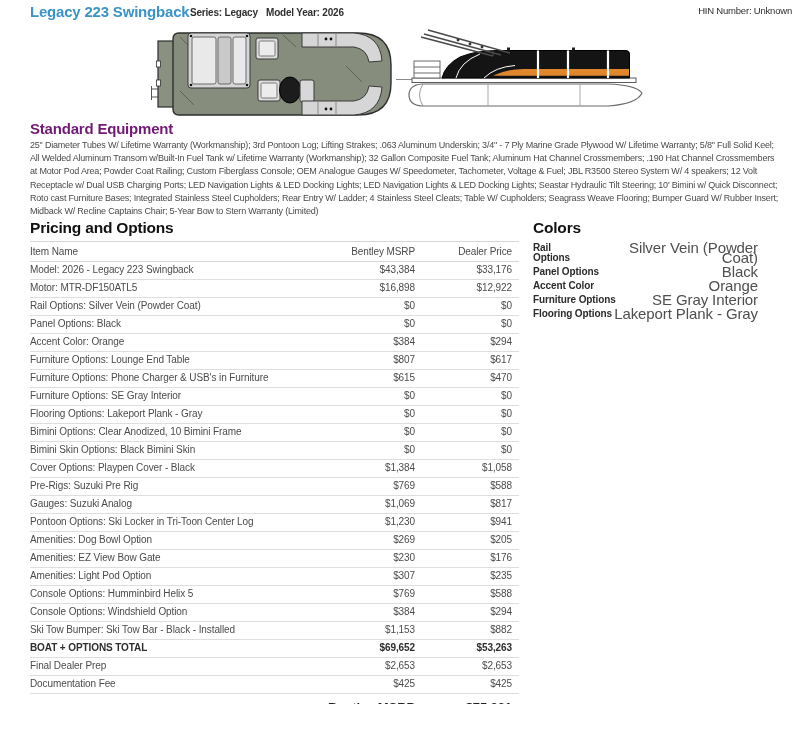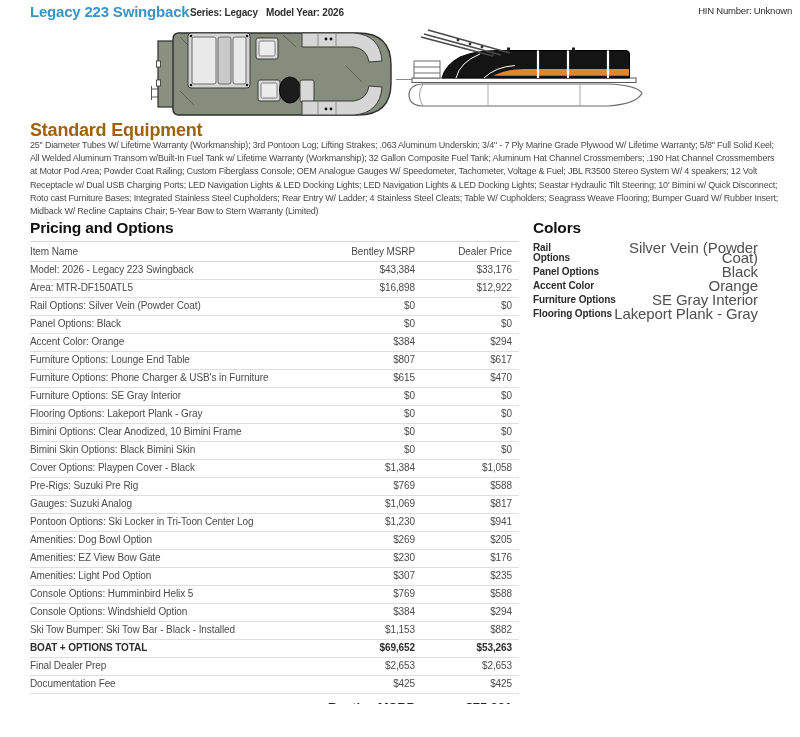--- a/index.html
+++ b/index.html
@@ -10,21 +10,21 @@
   
   .title { position:absolute; left:30px; top:3px; font-size:15px; font-weight:bold; color:#3b93c6; letter-spacing:-0.2px; }
   .meta  { position:absolute; top:7px; font-size:10px; font-weight:bold; color:#2f2f2f; letter-spacing:-0.2px; }
   .series { left:190px; }
   .myear  { left:266px; }
   .hin { position:absolute; right:8px; top:5px; font-size:9.5px; color:#2f2f2f; letter-spacing:-0.2px; }
   
   .topview  { position:absolute; left:150px; top:28px; width:245px; height:92px; }
   .sideview { position:absolute; left:396px; top:26px; width:258px; height:92px; }
   
-  .se-head { position:absolute; left:30px; top:120px; font-size:18px; font-weight:bold; color:#a16207; letter-spacing:-0.2px; }
+  .se-head { position:absolute; left:30px; top:120px; font-size:15px; font-weight:bold; color:#701a75; letter-spacing:-0.2px; }
   .se-text { position:absolute; left:30px; top:139px; width:752px; font-size:9px; line-height:13.2px;
              letter-spacing:-0.2px; color:#4a4a4a; max-height:80px; overflow:hidden; }
   
   .po-head { position:absolute; left:30px; top:219px; font-size:15.5px; font-weight:bold; color:#111; letter-spacing:-0.2px; }
   .table-wrap { position:absolute; left:30px; top:241px; width:489px; }
   table { width:100%; border-collapse:collapse; table-layout:fixed; }
   col.c-item  { width:auto; }
   col.c-msrp  { width:92px; }
   col.c-deal  { width:104px; }
   th { font-size:10px; font-weight:normal; color:#4a4a4a; text-align:left;
@@ -180,21 +180,21 @@
           <th class="num">Dealer Price</th>
         </tr>
       </thead>
       <tbody>
           <tr>
     <td>Model: 2026 - Legacy 223 Swingback</td>
     <td class="num">$43,384</td>
     <td class="num">$33,176</td>
   </tr>
           <tr>
-    <td>Area: MTR-DF150ATL5</td>
+    <td>Motor: MTR-DF150ATL5</td>
     <td class="num">$16,898</td>
     <td class="num">$12,922</td>
   </tr>
           <tr>
     <td>Rail Options: Silver Vein (Powder Coat)</td>
     <td class="num">$0</td>
     <td class="num">$0</td>
   </tr>
           <tr>
     <td>Panel Options: Black</td>

